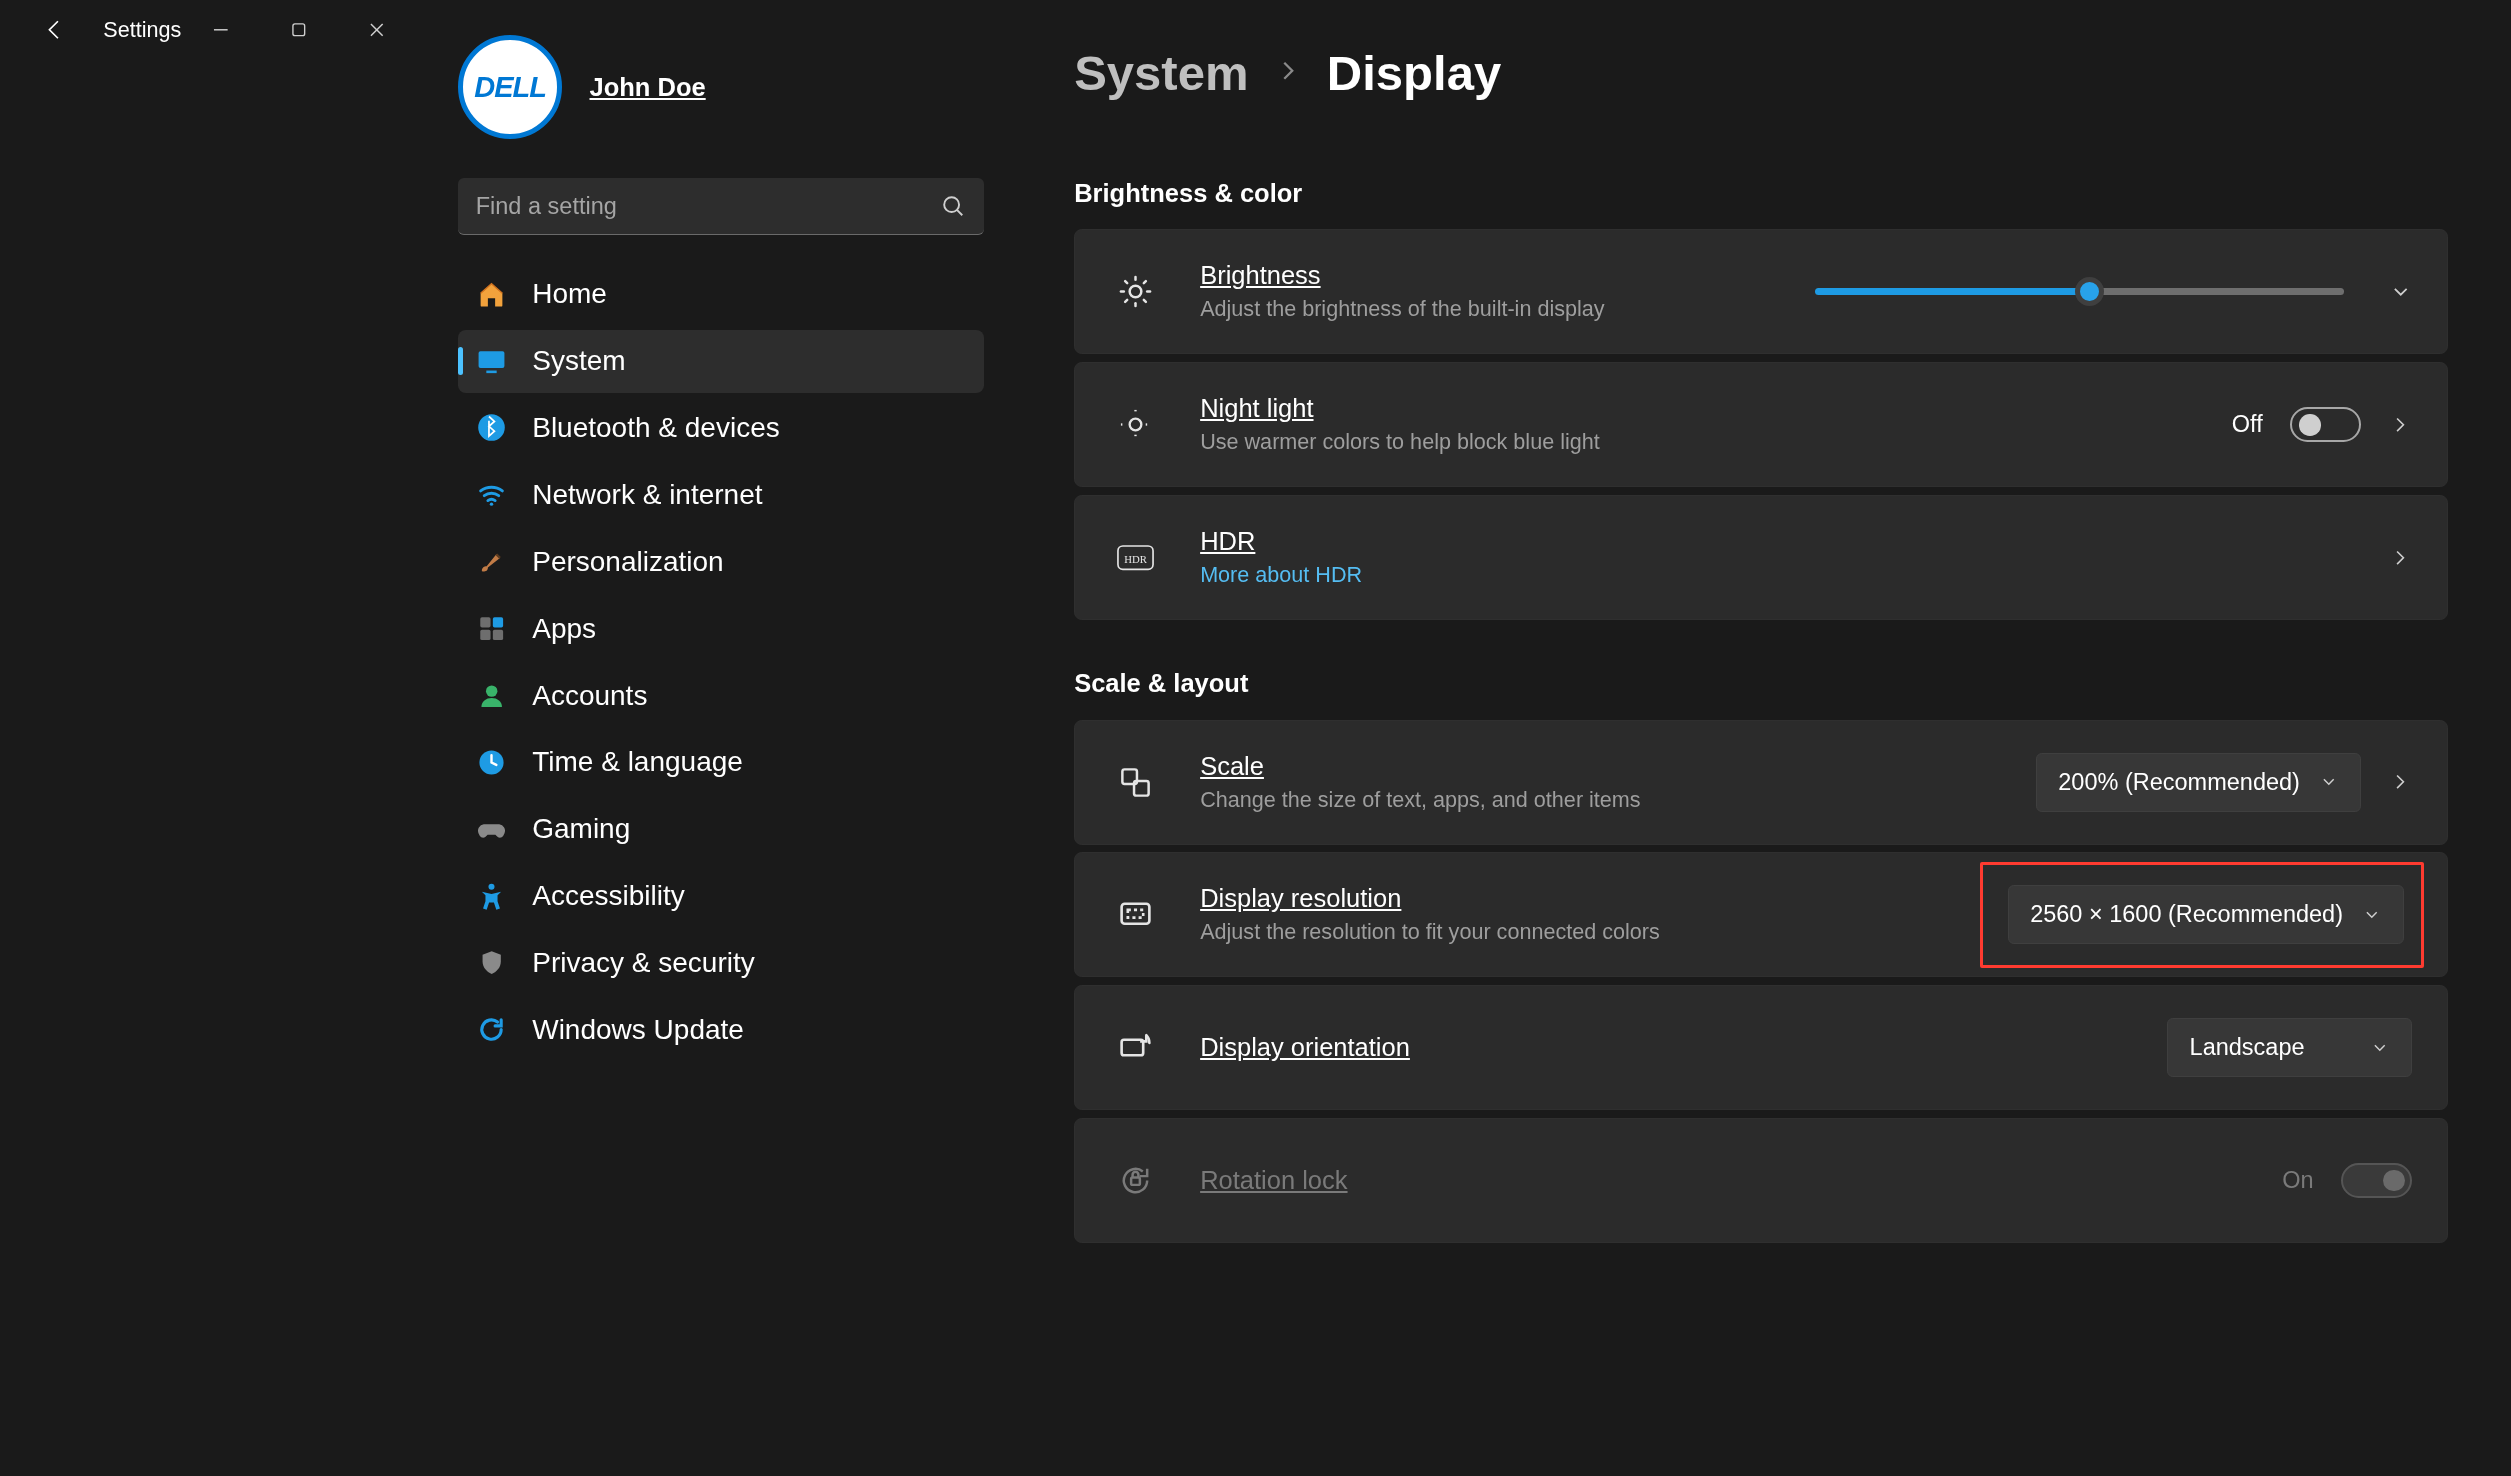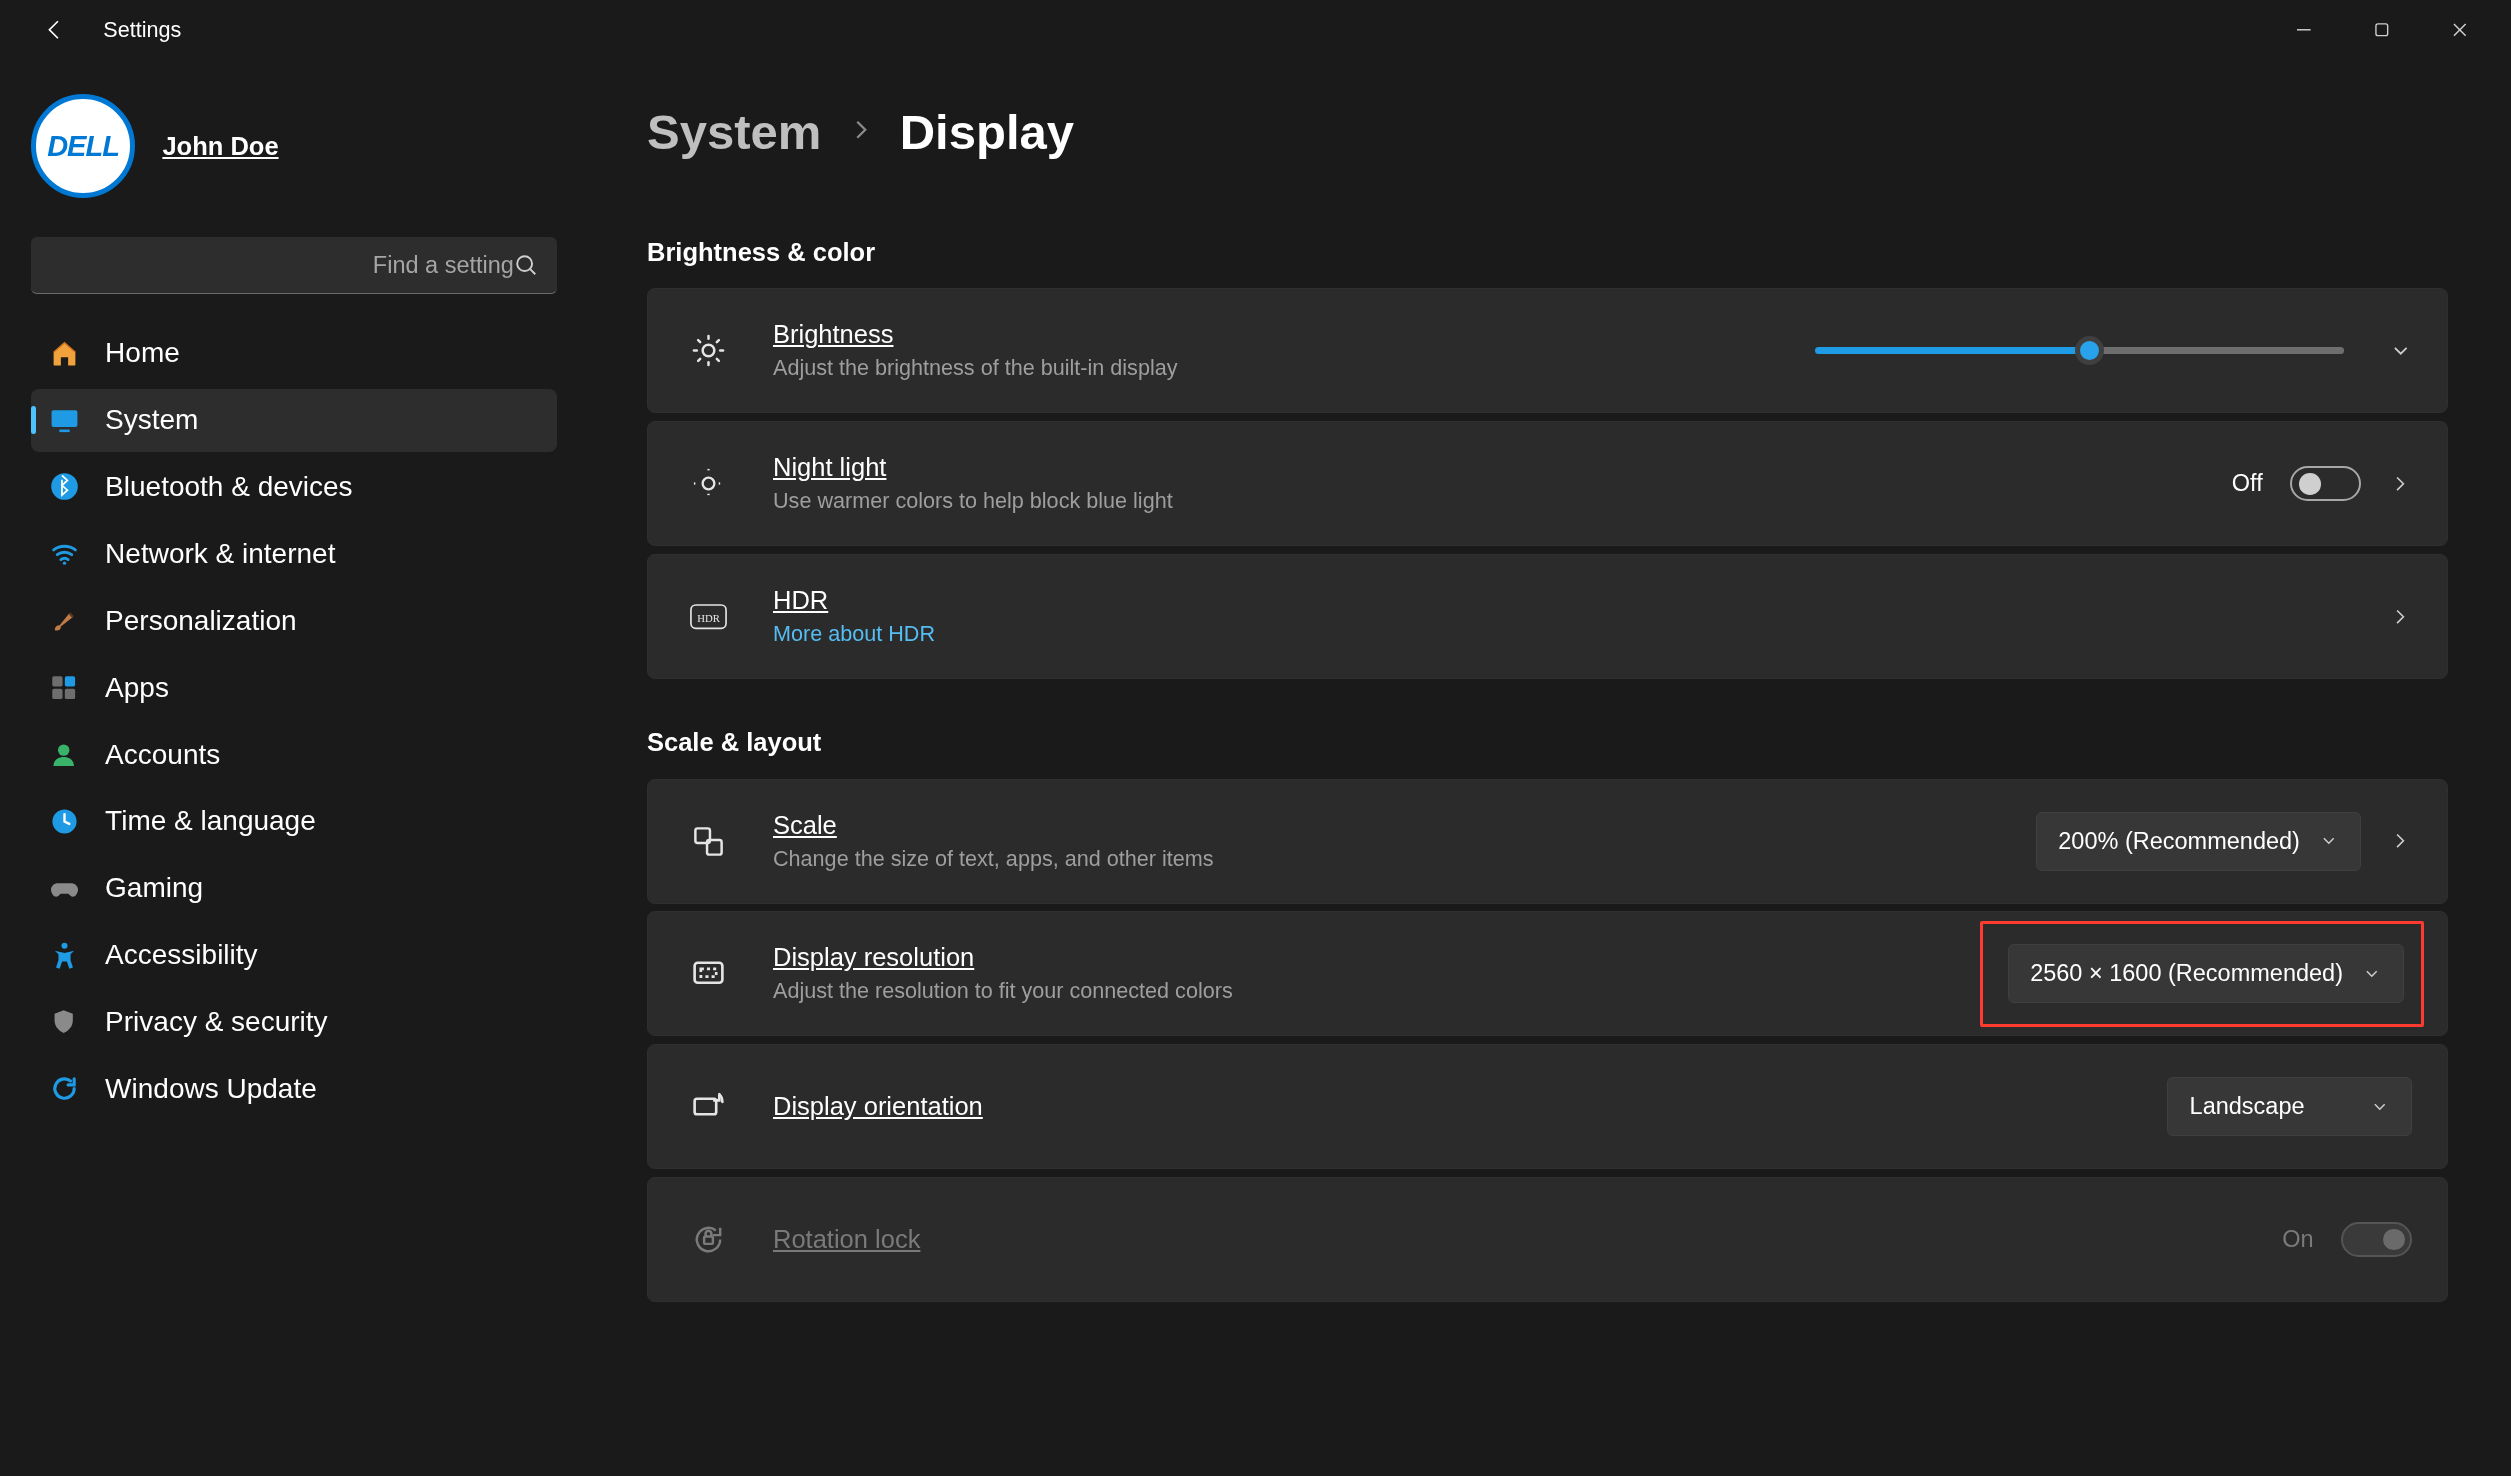--- a/index.html
+++ b/index.html
@@ -10,21 +10,21 @@
     font-size: 13.7px;
     width: 2511px;
     height: 1476px;
     overflow: hidden;
     transform-origin: top left;
   }
   .window {
     width: 2511px;
     height: 1476px;
     display: flex;
-    flex-direction: column;
+    flex-direction: row;
     transform: scale(0.557);
     transform-origin: top left;
     width: 4509px;
     height: 2650px;
   }
   
   body { transform: none; }
   .window { transform: none; width: 2511px; height: 1476px; }
 
   
@@ -45,21 +45,21 @@
     width:104px; height:104px; border-radius:50%; background:#fff; display:flex; align-items:center; justify-content:center;
     border:5.9px solid #0078d4;
   }
   .avatar-text { color:#0078d4; font-weight:700; font-size:29px; letter-spacing:-1px; font-style:italic;}
   .profile .name { font-size:25.5px; font-weight:600;text-decoration:underline;}
   .search {
     display:flex; align-items:center; background:#2d2d2d; border-radius:5.9px; height:57px;
     padding:0 17.6px; border-bottom:1px solid #6a6a6a; margin-bottom:27.4px;
   }
   .search input {
-    flex:1; background:transparent; border:none; outline:none; color:#cfcfcf; font-size:23.5px;text-align:right;
+    flex:1; background:transparent; border:none; outline:none; color:#cfcfcf; font-size:23.5px;
   }
   .search input::placeholder{ color:#a5a5a5;}
   .nav { display:flex; flex-direction:column; gap:3.9px;}
   .nav-item {
     display:flex; align-items:center; gap:25.5px; height:63px; padding:0 17.6px;
     border-radius:7.8px; cursor:pointer; font-size:28px; position:relative;
   }
   .nav-item.active{ background:#2d2d2d;}
   .nav-item.active::before{
     content:""; position:absolute; left:0; top:17.6px; bottom:17.6px; width:4.9px; background:#4cc2ff; border-radius:2.9px;

